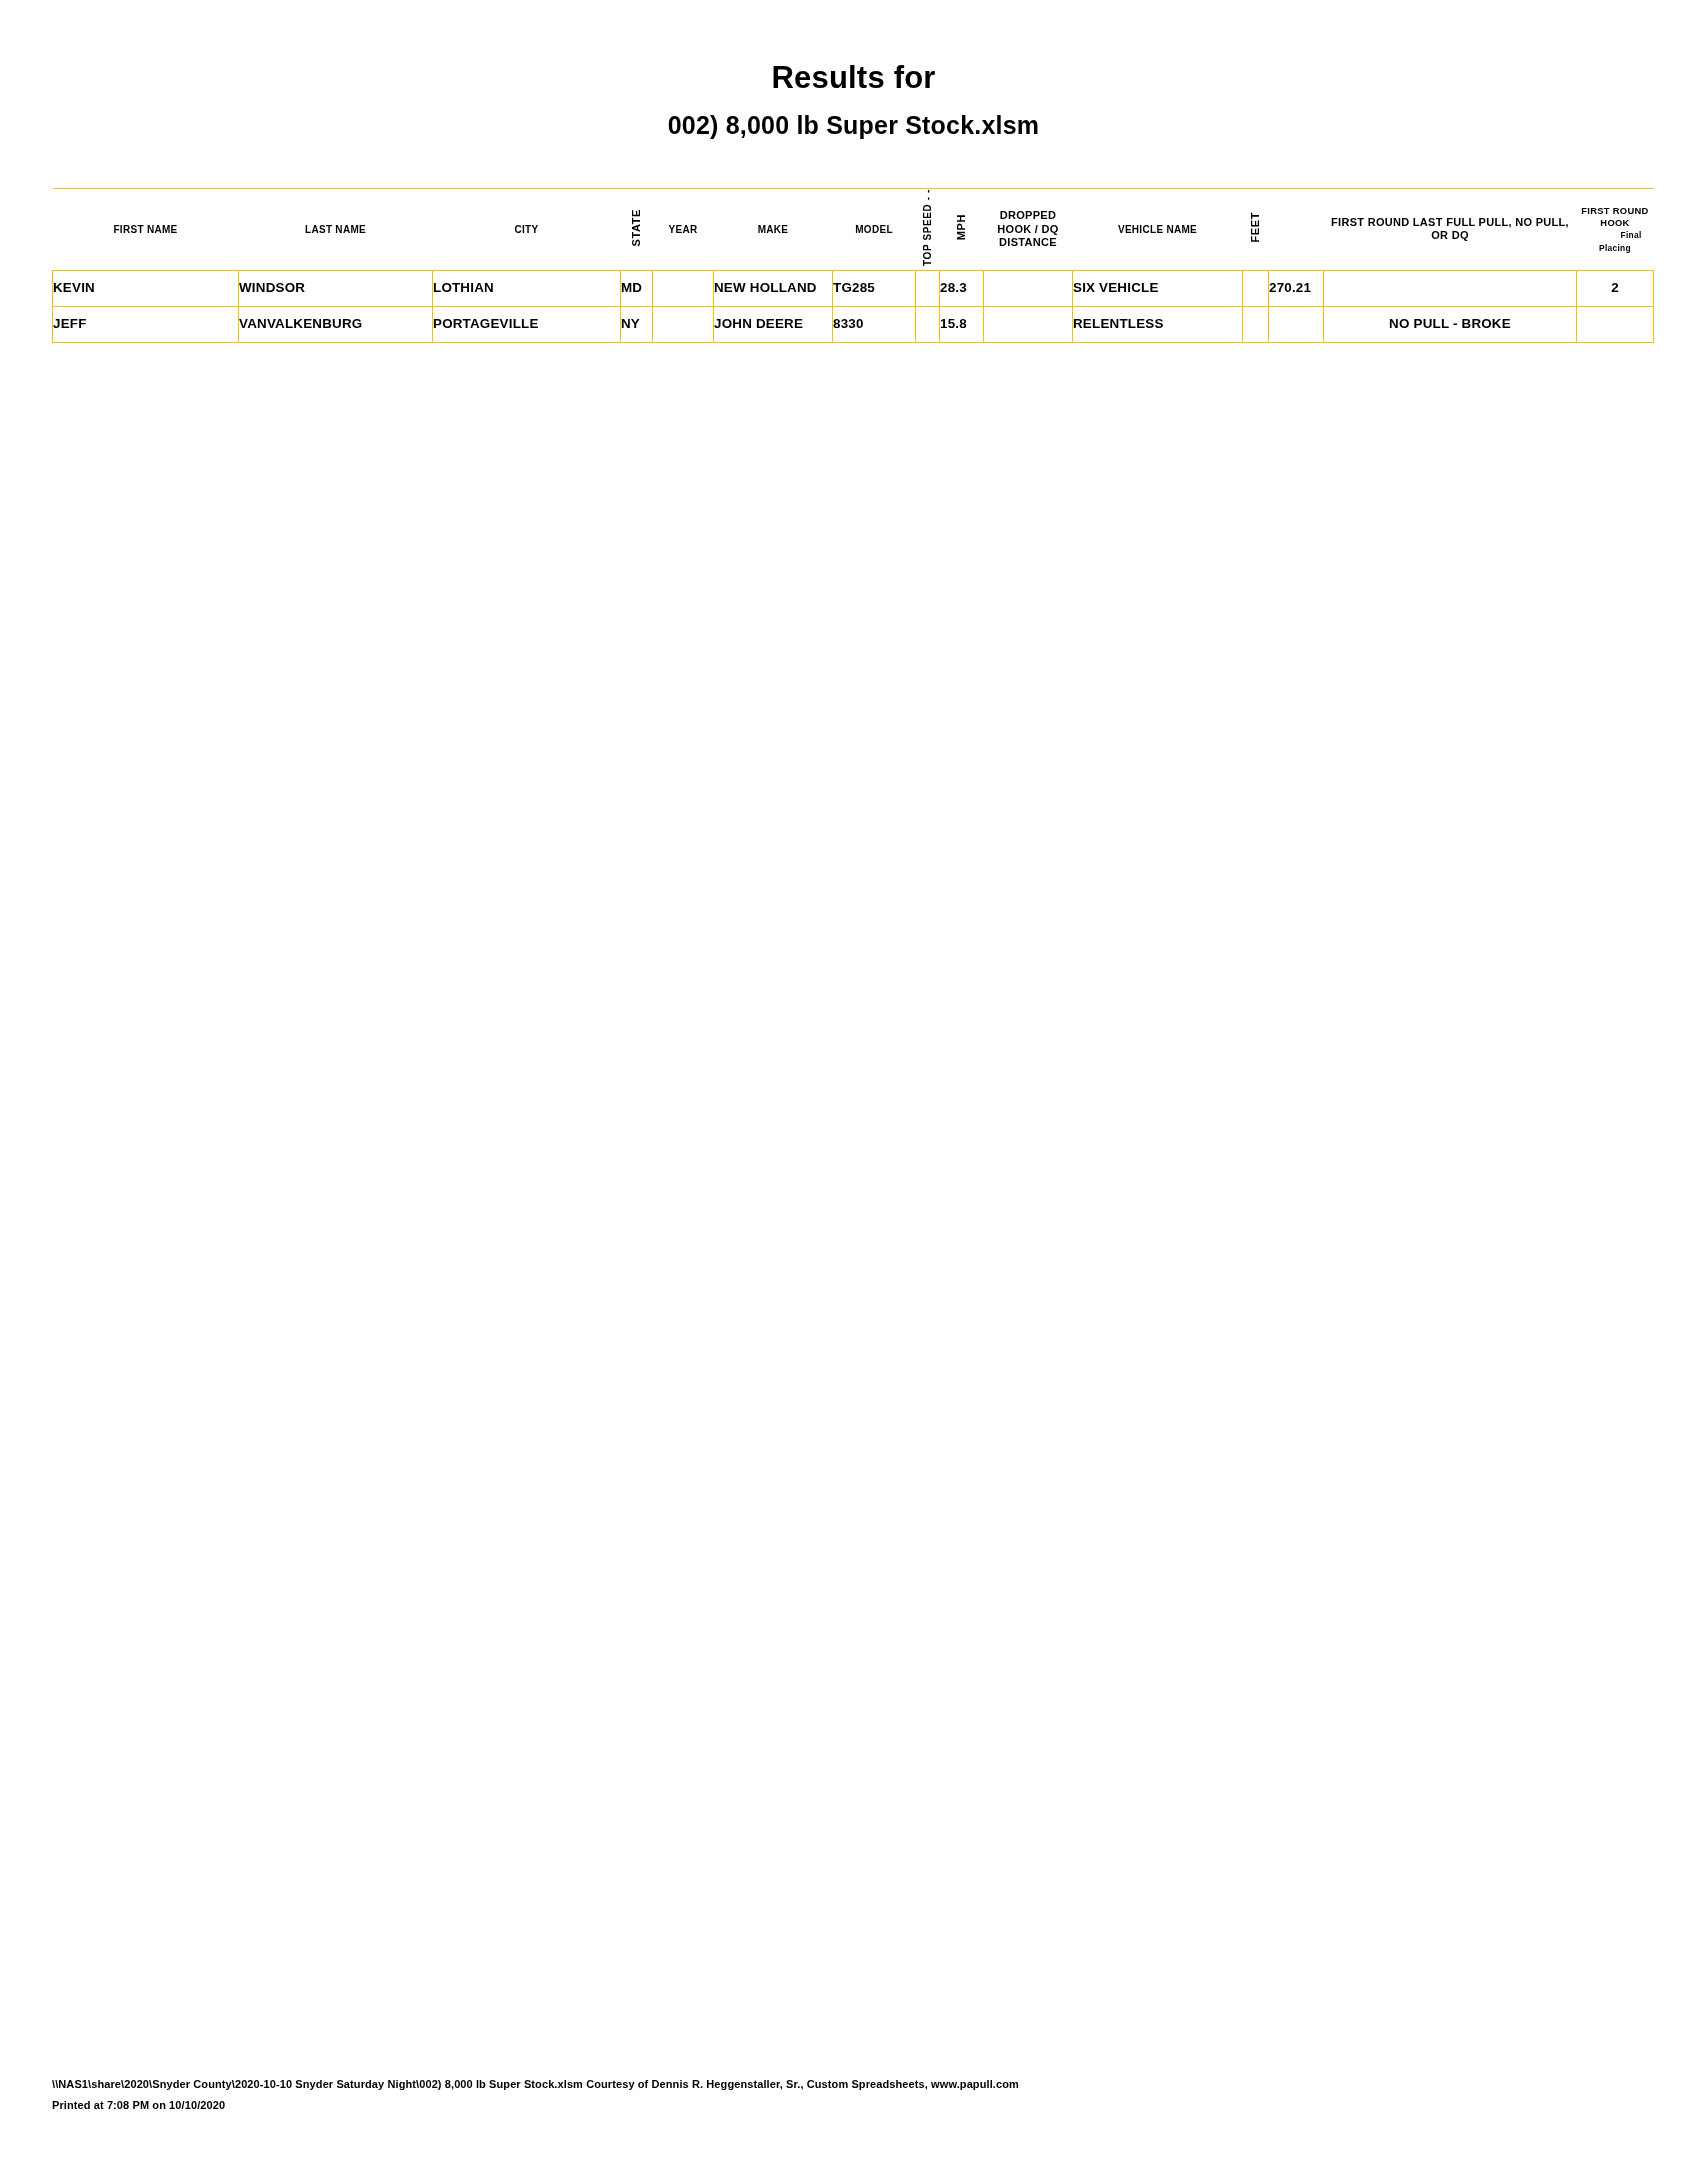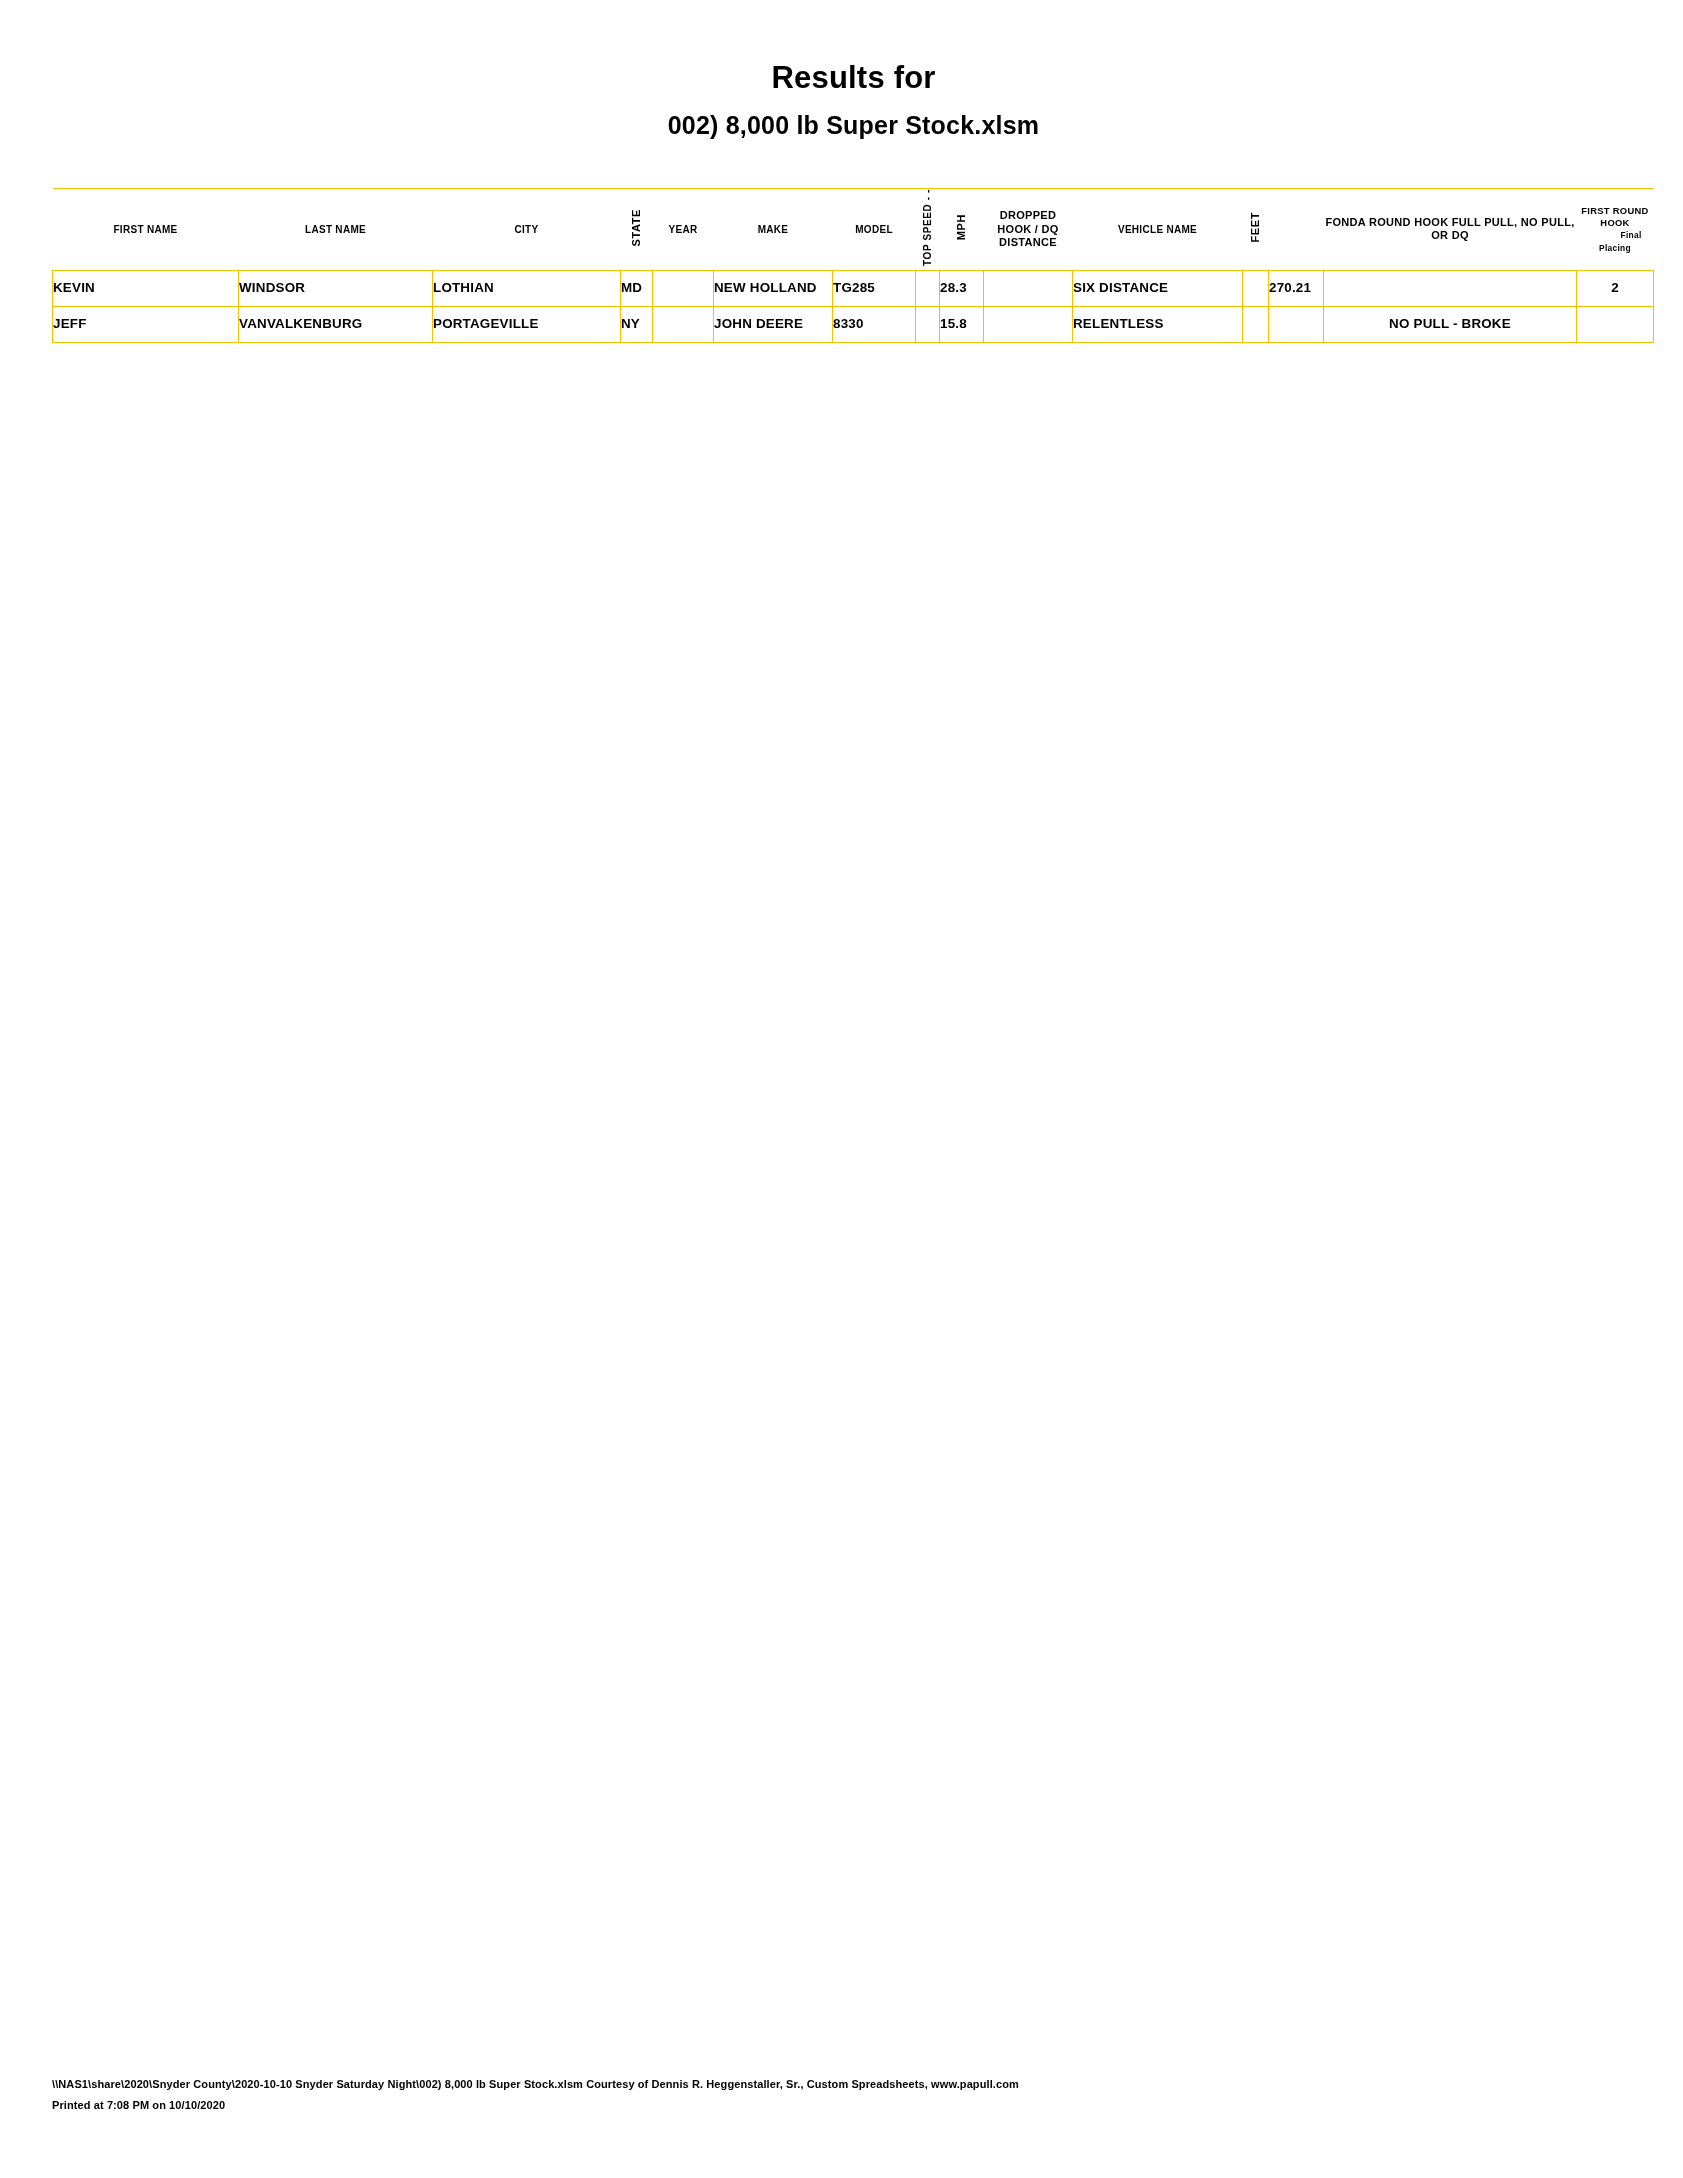--- a/index.html
+++ b/index.html
@@ -199,40 +199,40 @@
           </th>
           <th class="no-border-v vert">
             <span class="vtext">MPH</span>
           </th>
           <th class="no-border-v small-head">DROPPED HOOK / DQ DISTANCE</th>
           <th class="no-border-v">VEHICLE NAME</th>
           <th class="no-border-v vert">
             <span class="vtext">FEET</span>
           </th>
           <th class="no-border-v"></th>
-          <th class="no-border-v small-head">FONDA ROUND HOOK FULL PULL, NO PULL, OR DQ</th>
+          <th class="no-border-v small-head">FIRST ROUND LAST FULL PULL, NO PULL, OR DQ</th>
           <th class="no-border-v tiny-head">
             <span>FIRST ROUND HOOK</span><br>
             <span class="l2">Final Placing</span>
           </th>
         </tr>
       </thead>
       <tbody>
         <tr>
           <td>KEVIN</td>
           <td>WINDSOR</td>
           <td>LOTHIAN</td>
           <td>MD</td>
           <td></td>
           <td>NEW HOLLAND</td>
           <td>TG285</td>
           <td></td>
           <td>28.3</td>
           <td></td>
-          <td class="wrap">SIX DISTANCE</td>
+          <td class="wrap">SIX VEHICLE</td>
           <td></td>
           <td>270.21</td>
           <td class="center"></td>
           <td class="center">2</td>
         </tr>
         <tr>
           <td>JEFF</td>
           <td>VANVALKENBURG</td>
           <td>PORTAGEVILLE</td>
           <td>NY</td>

